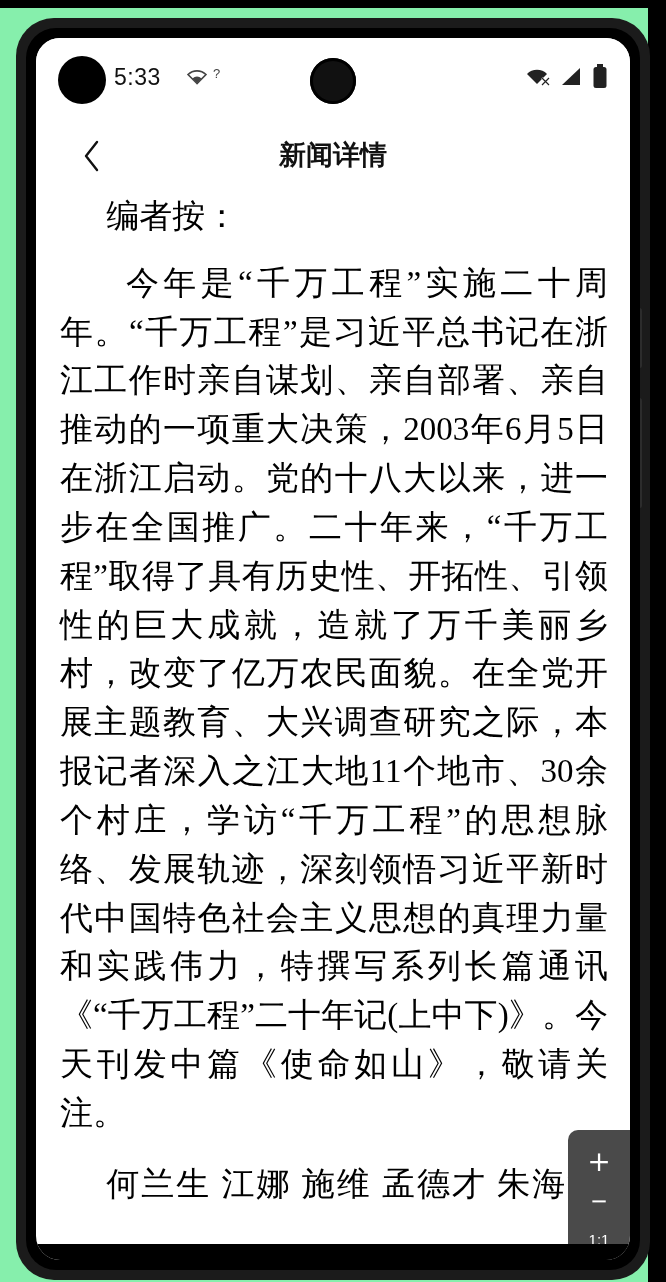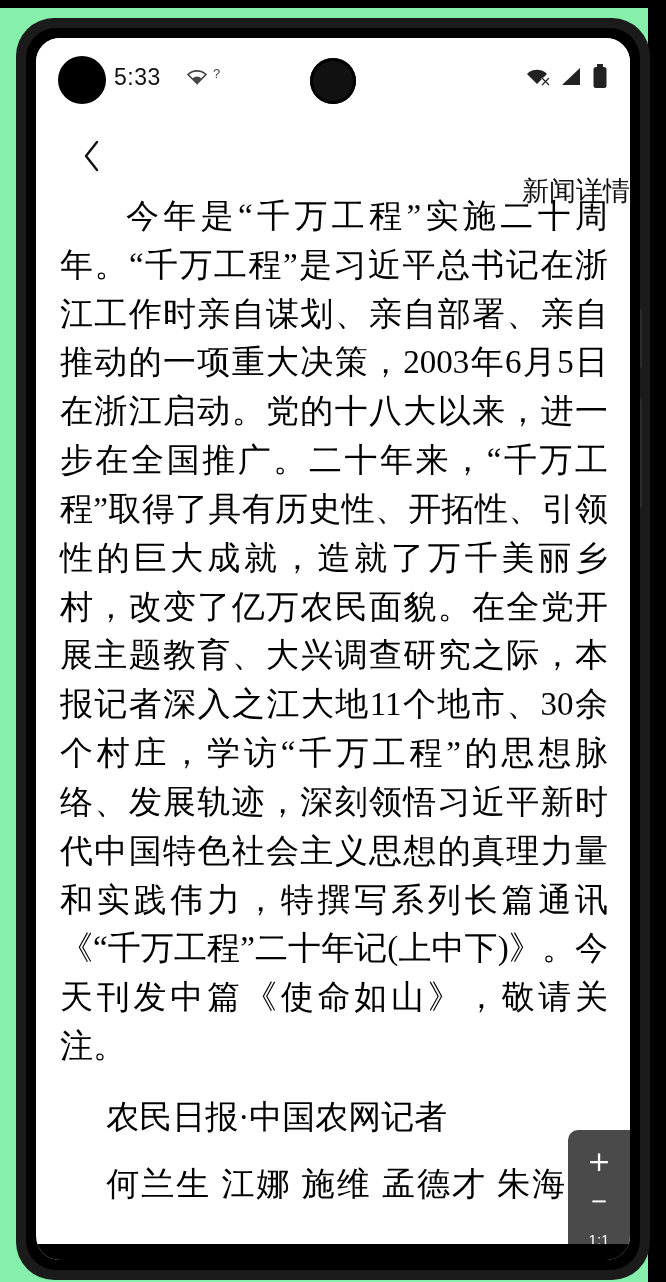--- a/index.html
+++ b/index.html
@@ -131,25 +131,24 @@
     height: 40px;
     display: flex;
     align-items: center;
     justify-content: center;
     cursor: pointer;
   }
   .page-title {
     position: absolute;
     left: 0; right: 0;
     top: 17px;
-    text-align: right;
+    text-align: center;
     font-size: 27px;
     color: #111;
-    font-weight: 400;
-    margin-top: 36px;
+    font-weight: 700;
   }
 
   
   .article {
     padding: 0 22px 0 24px;
     color: #000;
   }
   .para {
     font-family: "Liberation Serif", serif;
     font-size: 33px;
@@ -264,22 +263,22 @@
     <div class="title-bar">
       <div class="back-chevron">
         <svg width="22" height="34" viewBox="0 0 22 34">
           <path d="M16 3 L5 17 L16 31" fill="none" stroke="#111" stroke-width="2.4" stroke-linecap="round" stroke-linejoin="round"></path>
         </svg>
       </div>
       <div class="page-title">新闻详情</div>
     </div>
 
     <div class="article">
+      <p class="para byline">编者按：</p>
       <p class="para indent">今年是“千万工程”实施二十周年。“千万工程”是习近平总书记在浙江工作时亲自谋划、亲自部署、亲自推动的一项重大决策，2003年6月5日在浙江启动。党的十八大以来，进一步在全国推广。二十年来，“千万工程”取得了具有历史性、开拓性、引领性的巨大成就，造就了万千美丽乡村，改变了亿万农民面貌。在全党开展主题教育、大兴调查研究之际，本报记者深入之江大地11个地市、30余个村庄，学访“千万工程”的思想脉络、发展轨迹，深刻领悟习近平新时代中国特色社会主义思想的真理力量和实践伟力，特撰写系列长篇通讯《“千万工程”二十年记(上中下)》。今天刊发中篇《使命如山》，敬请关注。</p>
-      <p class="para byline">农民日报·中国农网记者</p>
       <p class="para authors">何兰生 江娜 施维 孟德才 朱海洋</p>
 
     </div>
 
     <div class="zoom-control">
       <div class="zoom-btn">＋</div>
       <div class="zoom-btn minus">－</div>
       <div class="zoom-ratio">1:1</div>
     </div>
 

